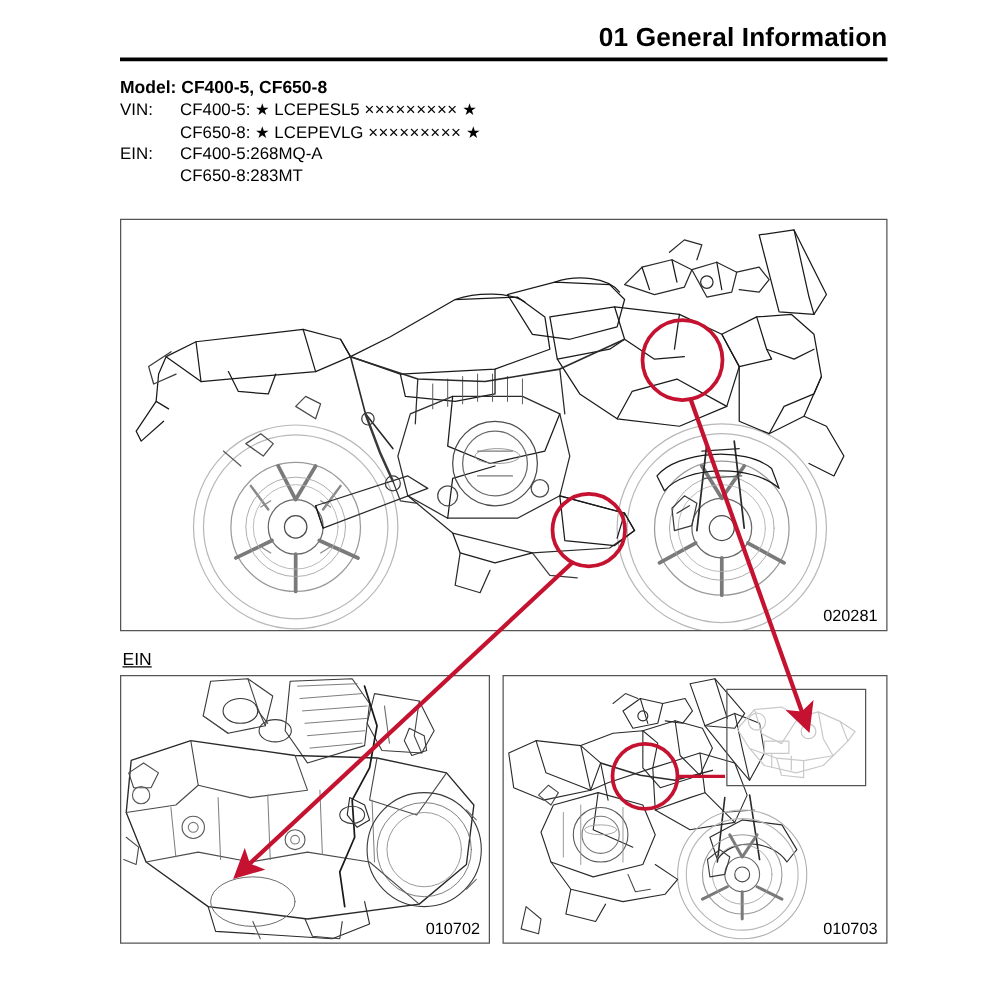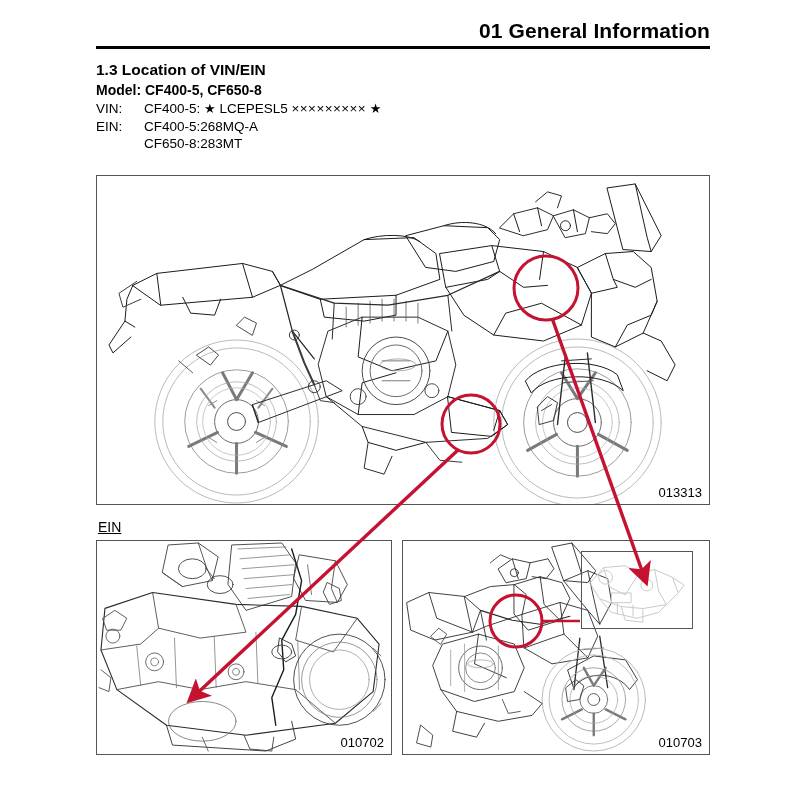--- a/index.html
+++ b/index.html
@@ -150,34 +150,43 @@
 <body>
 
 <div class="page">
 
   <div class="header">
     <div class="header-title">01 General Information</div>
     <div class="header-rule"></div>
   </div>
 
   <div class="textblock">
-    <div class="sec-title">1.3 Location of VIN/EIN</div>
     <div class="model-line">Model: CF400-5, CF650-8</div>
 
     <div class="spec-row">
       <span class="spec-key">VIN:</span>
       <span class="spec-val">
         <span>CF400-5:</span>
         <span class="star">★</span>
         <span>LCEPESL5</span>
         <span class="xs">×××××××××</span>
         <span class="star">★</span>
       </span>
     </div>
 
+    <div class="spec-row">
+      <span class="spec-key"></span>
+      <span class="spec-val">
+        <span>CF650-8:</span>
+        <span class="star">★</span>
+        <span>LCEPEVLG</span>
+        <span class="xs">×××××××××</span>
+        <span class="star">★</span>
+      </span>
+    </div>
 
     <div class="spec-row">
       <span class="spec-key">EIN:</span>
       <span class="spec-val">CF400-5:268MQ-A</span>
     </div>
 
     <div class="spec-row">
       <span class="spec-key"></span>
       <span class="spec-val">CF650-8:283MT</span>
     </div>
@@ -291,21 +300,21 @@
         <path d="M404 236 L398 256"></path>
 
         <path d="M218 210 L224 226 L238 228" stroke="#3a3a3a"></path>
         <path d="M140 150 L148 142 L160 148 L156 160 Z" stroke="#4a4a4a"></path>
         <path d="M100 180 L112 172 L122 180 L114 190 Z" stroke="#4a4a4a"></path>
         <path d="M82 186 L96 198" stroke="#5a5a5a"></path>
 
         <path d="M40 106 L22 118 L26 132 L44 124" stroke="#3a3a3a"></path>
       </g>
     </svg>
-    <div class="panel-caption">013313</div>
+    <div class="panel-caption">020281</div>
   </div>
 
   <div class="panel-label" id="label-ein">EIN</div>
   <div class="panel" id="panel-ein">
     <svg class="art" viewBox="0 0 296 215" preserveAspectRatio="none">
       <g fill="none" stroke="#4a4a4a" stroke-width="0.9" stroke-linejoin="round" stroke-linecap="round">
 
         <path d="M72 4 L102 2 L122 16 L116 40 L86 46 L66 32 Z" stroke="#3a3a3a"></path>
         <path d="M102 2 L110 26 L116 40"></path>
         <path d="M66 32 L86 46"></path>

